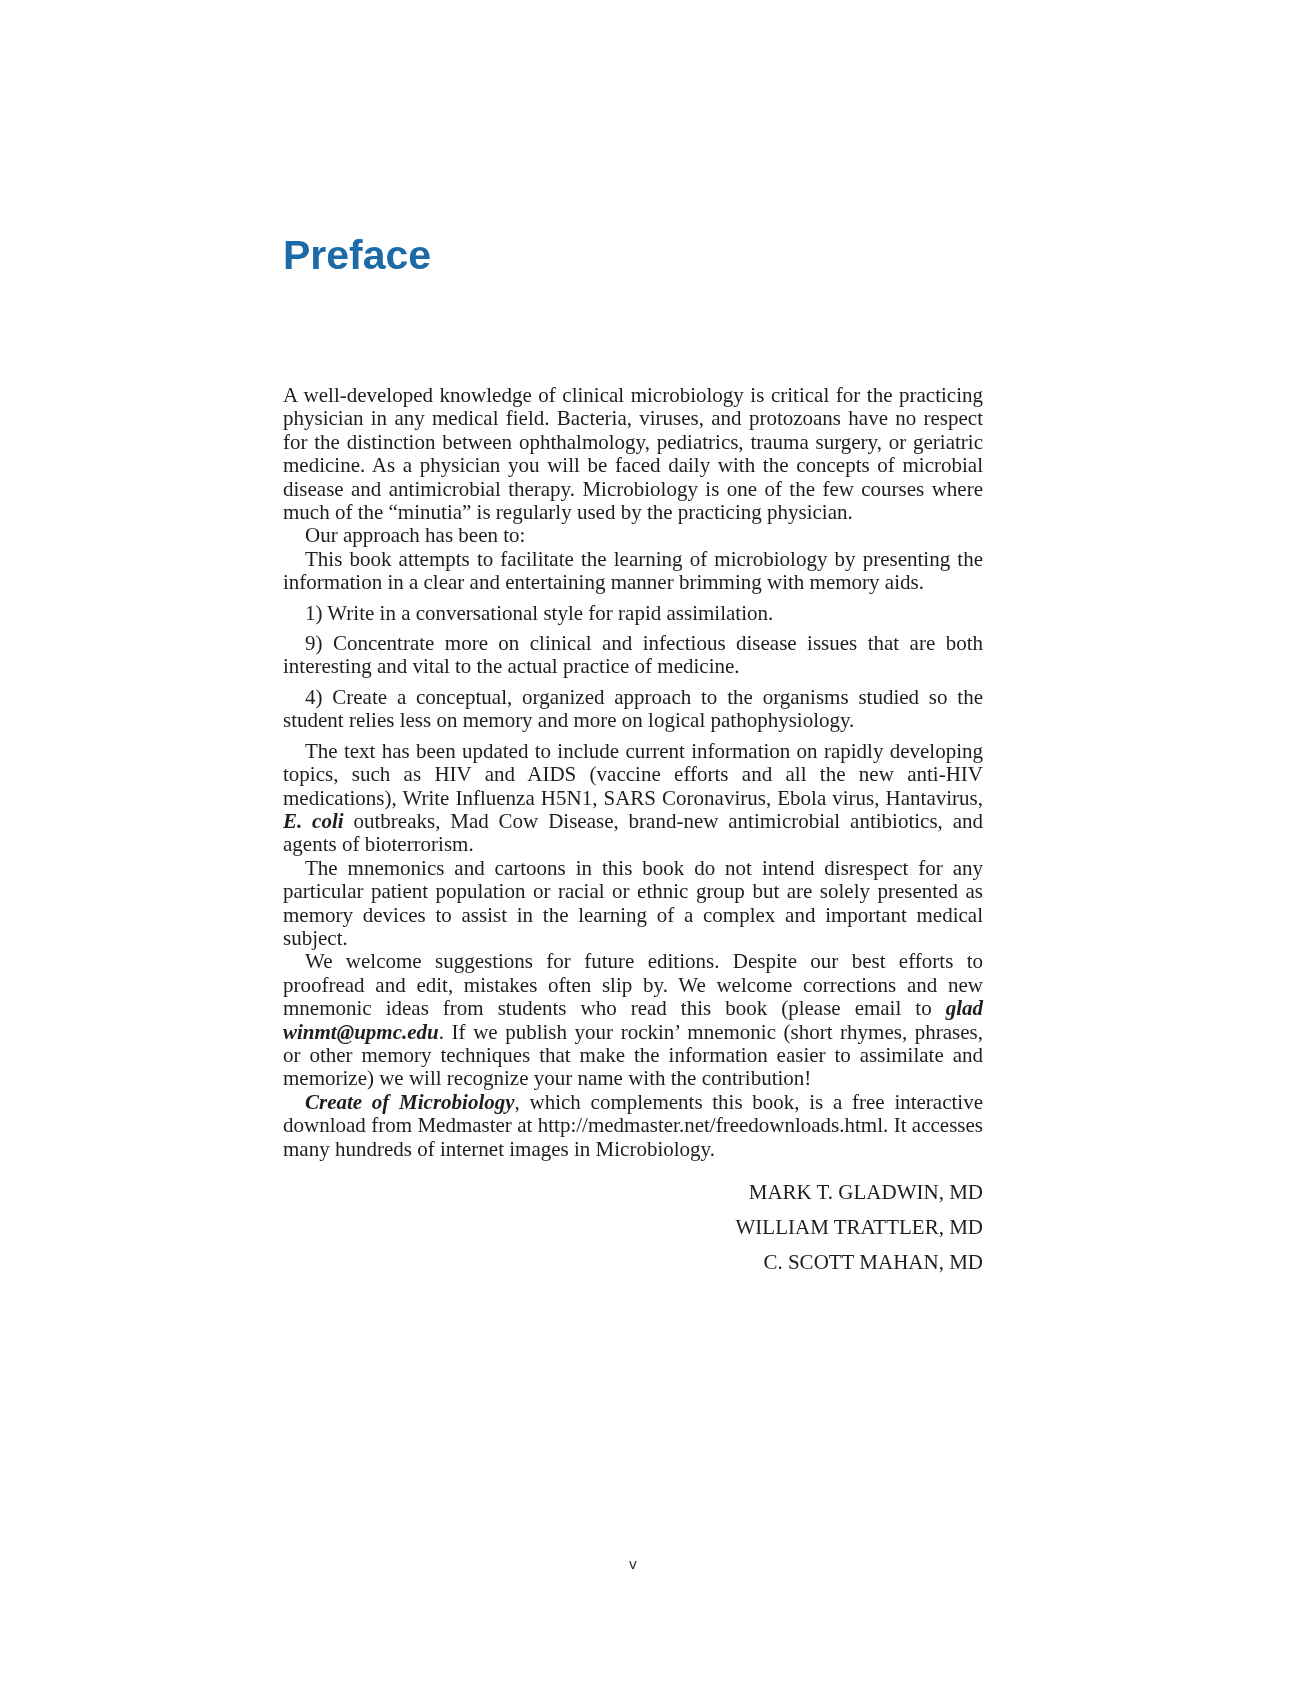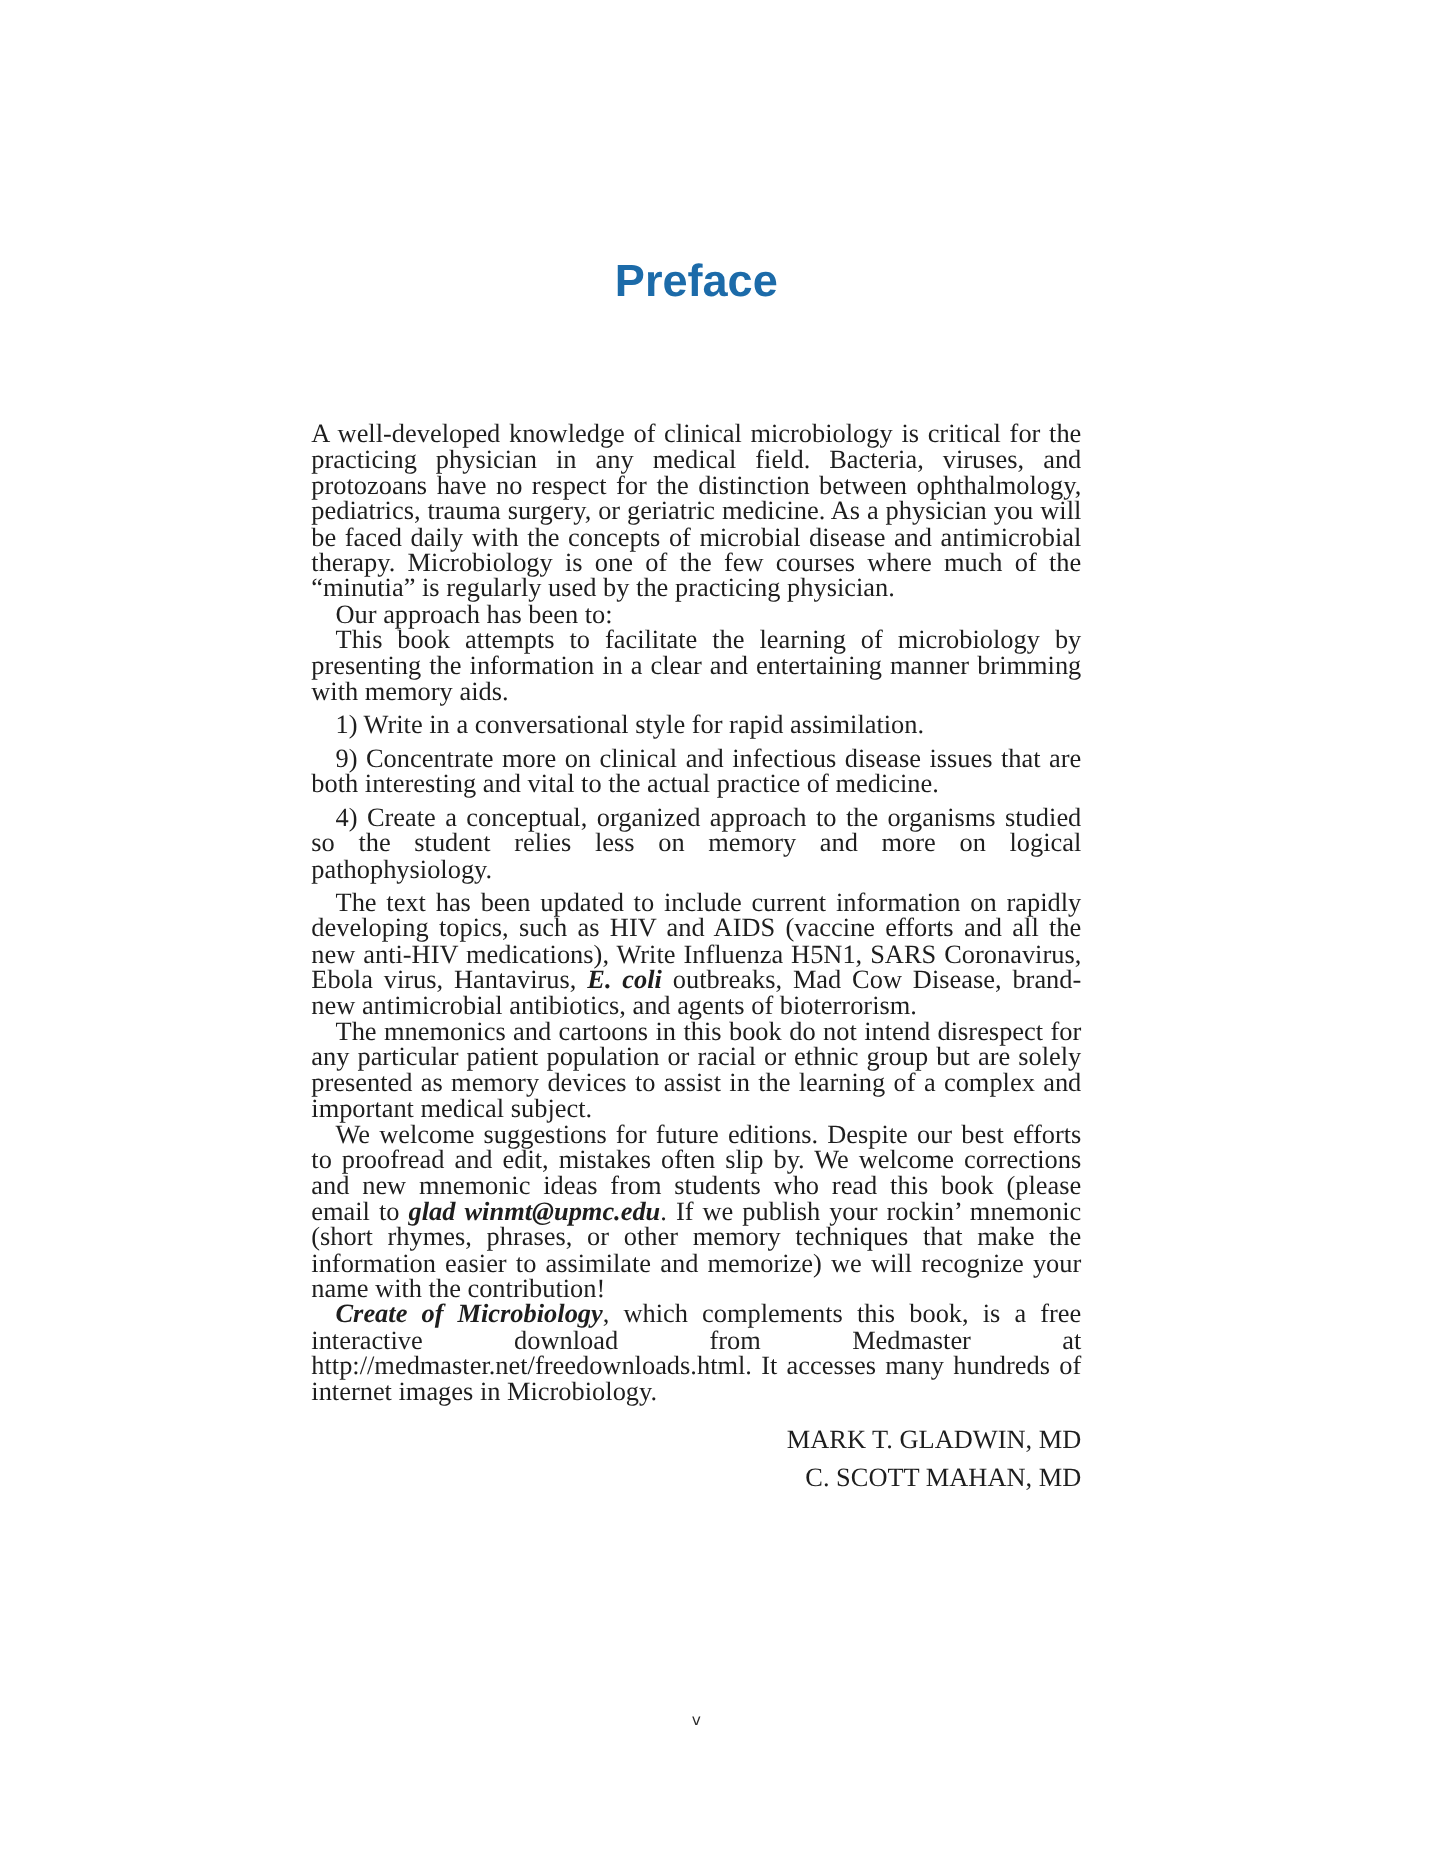--- a/index.html
+++ b/index.html
@@ -10,33 +10,33 @@
     background: #ffffff;
     font-family: "Liberation Serif", serif;
     color: #1e1e1e;
     overflow: hidden;
   }
   .title {
     position: absolute;
     top: 232px;
     left: 283px;
     width: 700px;
-    text-align: center;
+    text-align: left;
     font-family: "Liberation Sans", sans-serif;
     font-weight: bold;
     font-size: 41px;
     letter-spacing: 0px;
     color: #1c6ba9;
   }
   .text-block {
     position: absolute;
     top: 384px;
     left: 283px;
     width: 700px;
-    font-size: 24px;
+    font-size: 21px;
     line-height: 23.4px;
     text-align: justify;
   }
   .text-block p { margin: 0; text-indent: 22px; }
   .text-block p.first { text-indent: 0; }
   .text-block p.list-item { margin: 7px 0; }
   .it { font-style: italic; font-weight: bold; }
   .authors { margin-top: 14px; padding-left: 20px; text-align: right; }
   .authors .author-line { line-height: 35px; text-indent: 0; }
   .folio {
@@ -75,20 +75,21 @@
     <p><span>The text has been updated to include current information on rapidly developing topics, such as HIV and AIDS (vaccine efforts and all the new anti-HIV medications), Write Influenza H5N1, SARS Coronavirus, Ebola virus, Hantavirus, </span><span class="it">E. coli</span><span> outbreaks, Mad Cow Disease, brand-new antimicrobial antibiotics, and agents of bioterrorism.</span></p>
 
     <p>The mnemonics and cartoons in this book do not intend disrespect for any particular patient population or racial or ethnic group but are solely presented as memory devices to assist in the learning of a complex and important medical subject.</p>
 
     <p><span>We welcome suggestions for future editions. Despite our best efforts to proofread and edit, mistakes often slip by. We welcome corrections and new mnemonic ideas from students who read this book (please email to </span><span class="it">glad winmt@upmc.edu</span><span>. If we publish your rockin’ mnemonic (short rhymes, phrases, or other memory techniques that make the information easier to assimilate and memorize) we will recognize your name with the contribution!</span></p>
 
     <p><span class="it">Create of Microbiology</span><span>, which complements this book, is a free interactive download from Medmaster at http://medmaster.net/freedownloads.html. It accesses many hundreds of internet images in Microbiology.</span></p>
 
     <div class="authors">
       <div class="author-line">MARK T. GLADWIN, MD</div>
+      <div class="author-line">WILLIAM TRATTLER, MD</div>
       <div class="author-line">C. SCOTT MAHAN, MD</div>
     </div>
 
   </div>
 
   <div class="folio">v</div>
 
 </div>
 
 </body></html>

